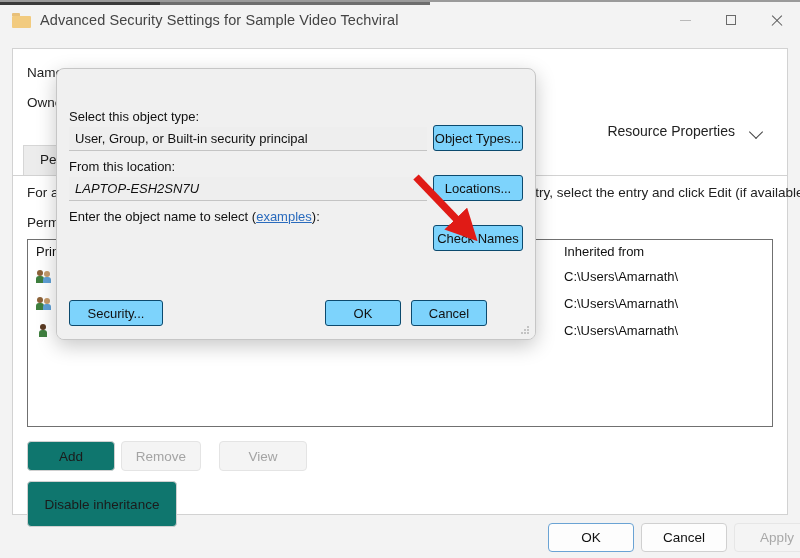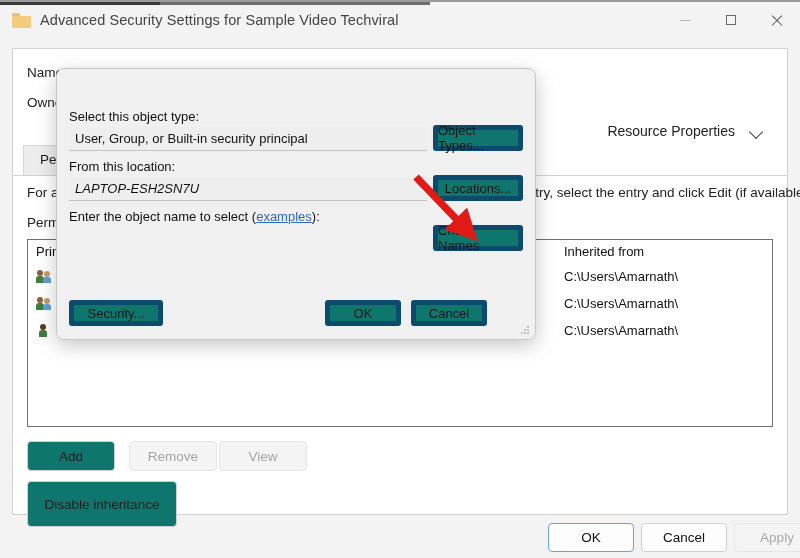--- a/index.html
+++ b/index.html
@@ -249,21 +249,21 @@
     justify-content: center;
     box-sizing: border-box;
     cursor: default;
   }
   .ui-btn.disabled {
     color: #a4a4a4;
     background: #f4f4f4;
     border-color: #e4e4e4;
   }
   #btn-add        { left: 14px;  top: 392px; width: 88px; height: 30px; }
-  #btn-remove     { left: 116px; top: 392px; width: 88px; height: 30px; }
+  #btn-remove     { left: 108px; top: 392px; width: 80px; height: 30px; }
   #btn-view       { left: 206px; top: 392px; width: 88px; height: 30px; }
   #btn-disable-inh{ left: 14px;  top: 432px; width: 150px; height: 46px; }
 
   
   #btn-ok-main {
     position:absolute; left: 548px; top: 523px; width: 86px; height: 29px;
     background:#fdfdfd; border:1.4px solid #6aa3d4; border-radius:4px;
     display:flex; align-items:center; justify-content:center;
     font-size:13.5px; color:#111; box-sizing:border-box;
   }
@@ -354,22 +354,22 @@
     padding: 3px 5px;
     font-size: 13px;
     color: #111;
   }
   #dlg-name-value {
     text-decoration: underline;
     text-decoration-color: #111;
   }
   .dlg-btn {
     position: absolute;
-    background: #0f766e;
-    border: 5px solid #0c4a6e;
+    background: #7dd3fc;
+    border: 1px solid #0c4a6e;
     border-radius: 3px;
     font-size: 13px;
     color: #111;
     display:flex; align-items:center; justify-content:center;
     box-sizing: border-box;
     cursor: default;
   }
   #dlg-btn-objtypes  { left: 376px; top: 20px; width: 90px; height: 26px; }
   #dlg-btn-locations { left: 376px; top: 70px; width: 90px; height: 26px; }
   #dlg-btn-checknames{ left: 376px; top: 120px; width: 90px; height: 26px; }

